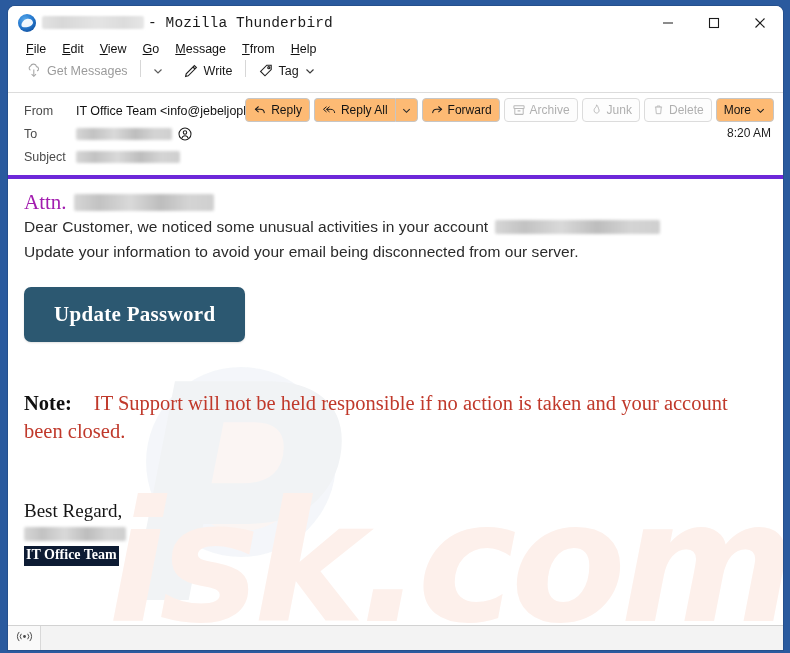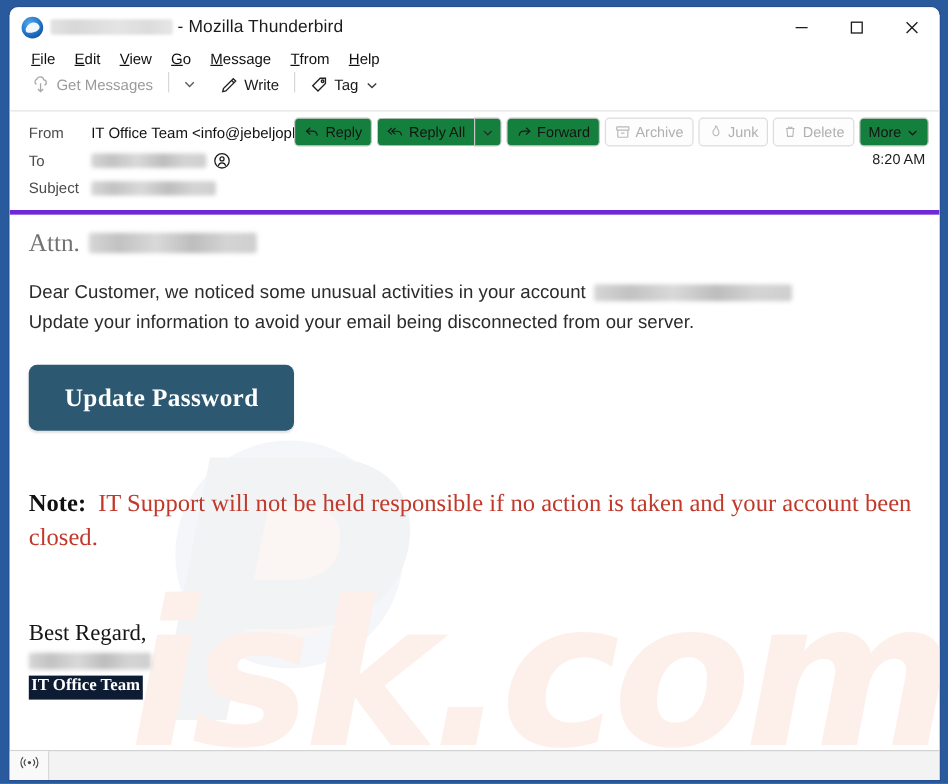--- a/index.html
+++ b/index.html
@@ -65,20 +65,21 @@
     background: linear-gradient(90deg,#e2e2e2,#d8d8d8 20%,#e4e4e4 55%,#dcdcdc 80%,#e6e6e6);
     filter: blur(1.2px);
     flex: none;
     margin-right: 4px;
   }
   #tb-title-text {
     font-size: 14.5px;
     color: #1b1b1b;
     white-space: nowrap;
     letter-spacing: .1px;
+    font-family: Liberation Mono, monospace;
   }
   #window-controls {
     position: absolute;
     right: 0; top: 0;
     height: 33px;
     display: flex;
   }
   .wc-btn {
     width: 46px; height: 33px;
     display: flex; align-items: center; justify-content: center;
@@ -181,21 +182,21 @@
   #hdr-actions {
     position: absolute;
     right: 9px; top: 5px;
     display: flex;
     align-items: stretch;
     gap: 4px;
   }
   .act-btn {
     border: 1px solid #c6c6c6;
     border-radius: 4px;
-    background: #15803d;
+    background: #fdba74;
     height: 24px;
     display: flex;
     align-items: center;
     gap: 4px;
     padding: 0 7px;
     font-size: 12px;
     color: #141414;
     white-space: nowrap;
   }
   .act-btn.disabled {
@@ -275,25 +276,24 @@
     letter-spacing: -6px;
     white-space: nowrap;
     font-family: "DejaVu Sans", sans-serif;
   }
 
   #body-content { position: relative; z-index: 2; }
 
   #attn-line {
     font-family: "Liberation Serif", serif;
     font-size: 21px;
-    color: #737373;
+    color: #a21caf;
     display: flex;
     align-items: center;
     gap: 7px;
-    margin-bottom: 17px;
     line-height: 1.1;
   }
   #attn-redact { width: 140px; height: 17px; }
 
   .para {
     font-size: 15.5px;
     color: #2b2b2b;
     line-height: 1.62;
     letter-spacing: .05px;
     display: flex;
@@ -321,21 +321,21 @@
   #note-block {
     margin-top: 48px;
     font-family: "Liberation Serif", serif;
     font-size: 20.5px;
     line-height: 1.33;
     color: #c0392b;
   }
   #note-label {
     font-weight: bold;
     color: #101010;
-    margin-right: 10px;
+    margin-right: 22px;
   }
 
   #signoff {
     margin-top: 54px;
     font-family: "Liberation Serif", serif;
     font-size: 19px;
     color: #151515;
     line-height: 1.28;
   }
   #sign-redact {

